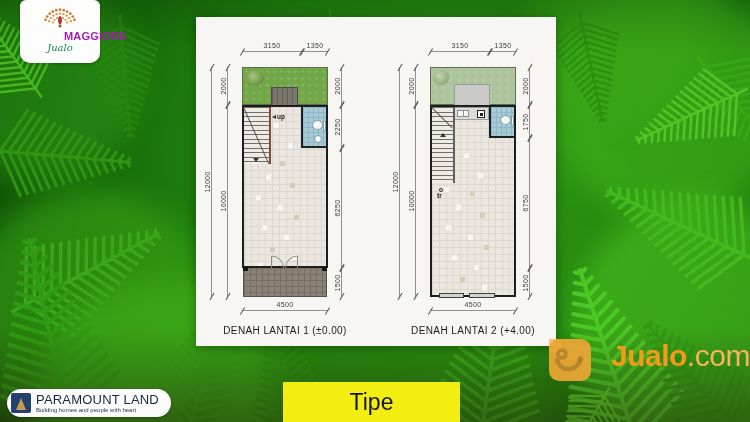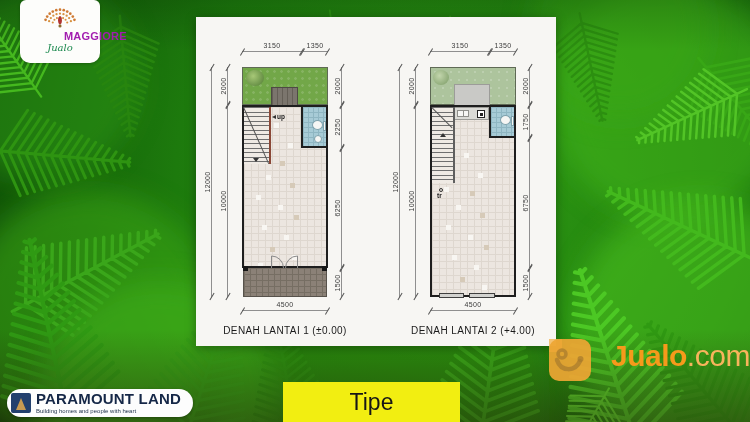--- a/index.html
+++ b/index.html
@@ -105,21 +105,21 @@
   .mag{position:absolute;left:20px;top:0;width:80px;height:63px;background:#fdfdfb;
        border-radius:6px 6px 10px 10px;text-align:center;padding-top:2px;box-sizing:border-box;
        box-shadow:0 1px 3px rgba(0,0,0,.25);}
   .mag-name{font-size:11px;font-weight:bold;color:#a21caf;letter-spacing:.2px;margin-top:-2px;padding-left:44px;}
   .mag-sub{font-family:"DejaVu Serif",serif;font-style:italic;font-size:10px;color:#1d8a50;}
 
   .pl{position:absolute;left:7px;top:389px;height:28px;background:#fdfdfd;border-radius:14px;
       display:flex;align-items:center;gap:5px;padding:0 12px 0 4px;box-shadow:0 1px 3px rgba(0,0,0,.3);}
   .pl-sq{width:20px;height:20px;background:#23406e;border-radius:2px;display:flex;align-items:flex-end;justify-content:center;}
   .pl-tri{width:0;height:0;border-left:5px solid transparent;border-right:5px solid transparent;border-bottom:12px solid #c79a52;margin-bottom:3px;}
-  .pl-name{font-size:15px;font-weight:bold;color:#152747;letter-spacing:.2px;line-height:1.1;}
+  .pl-name{font-size:13px;font-weight:normal;color:#152747;letter-spacing:.2px;line-height:1.1;}
   .pl-tag{font-size:6px;color:#24364f;line-height:1.1;}
 
   .tipe{position:absolute;left:283px;top:382px;width:177px;height:40px;background:#f2ee11;
         display:flex;align-items:center;justify-content:center;gap:8px;color:#161616;font-size:23px;}
   .tipe b{font-size:24px;}
 
   .jualo{position:absolute;left:549px;top:339px;display:flex;gap:20px;}
   .j-ico{width:42px;height:42px;position:relative;}
   .j-txt{font-size:30px;font-weight:bold;color:#f69a1b;letter-spacing:-.5px;}
   .j-tld{font-size:30px;font-weight:normal;color:#f8b45c;letter-spacing:-.5px;}

